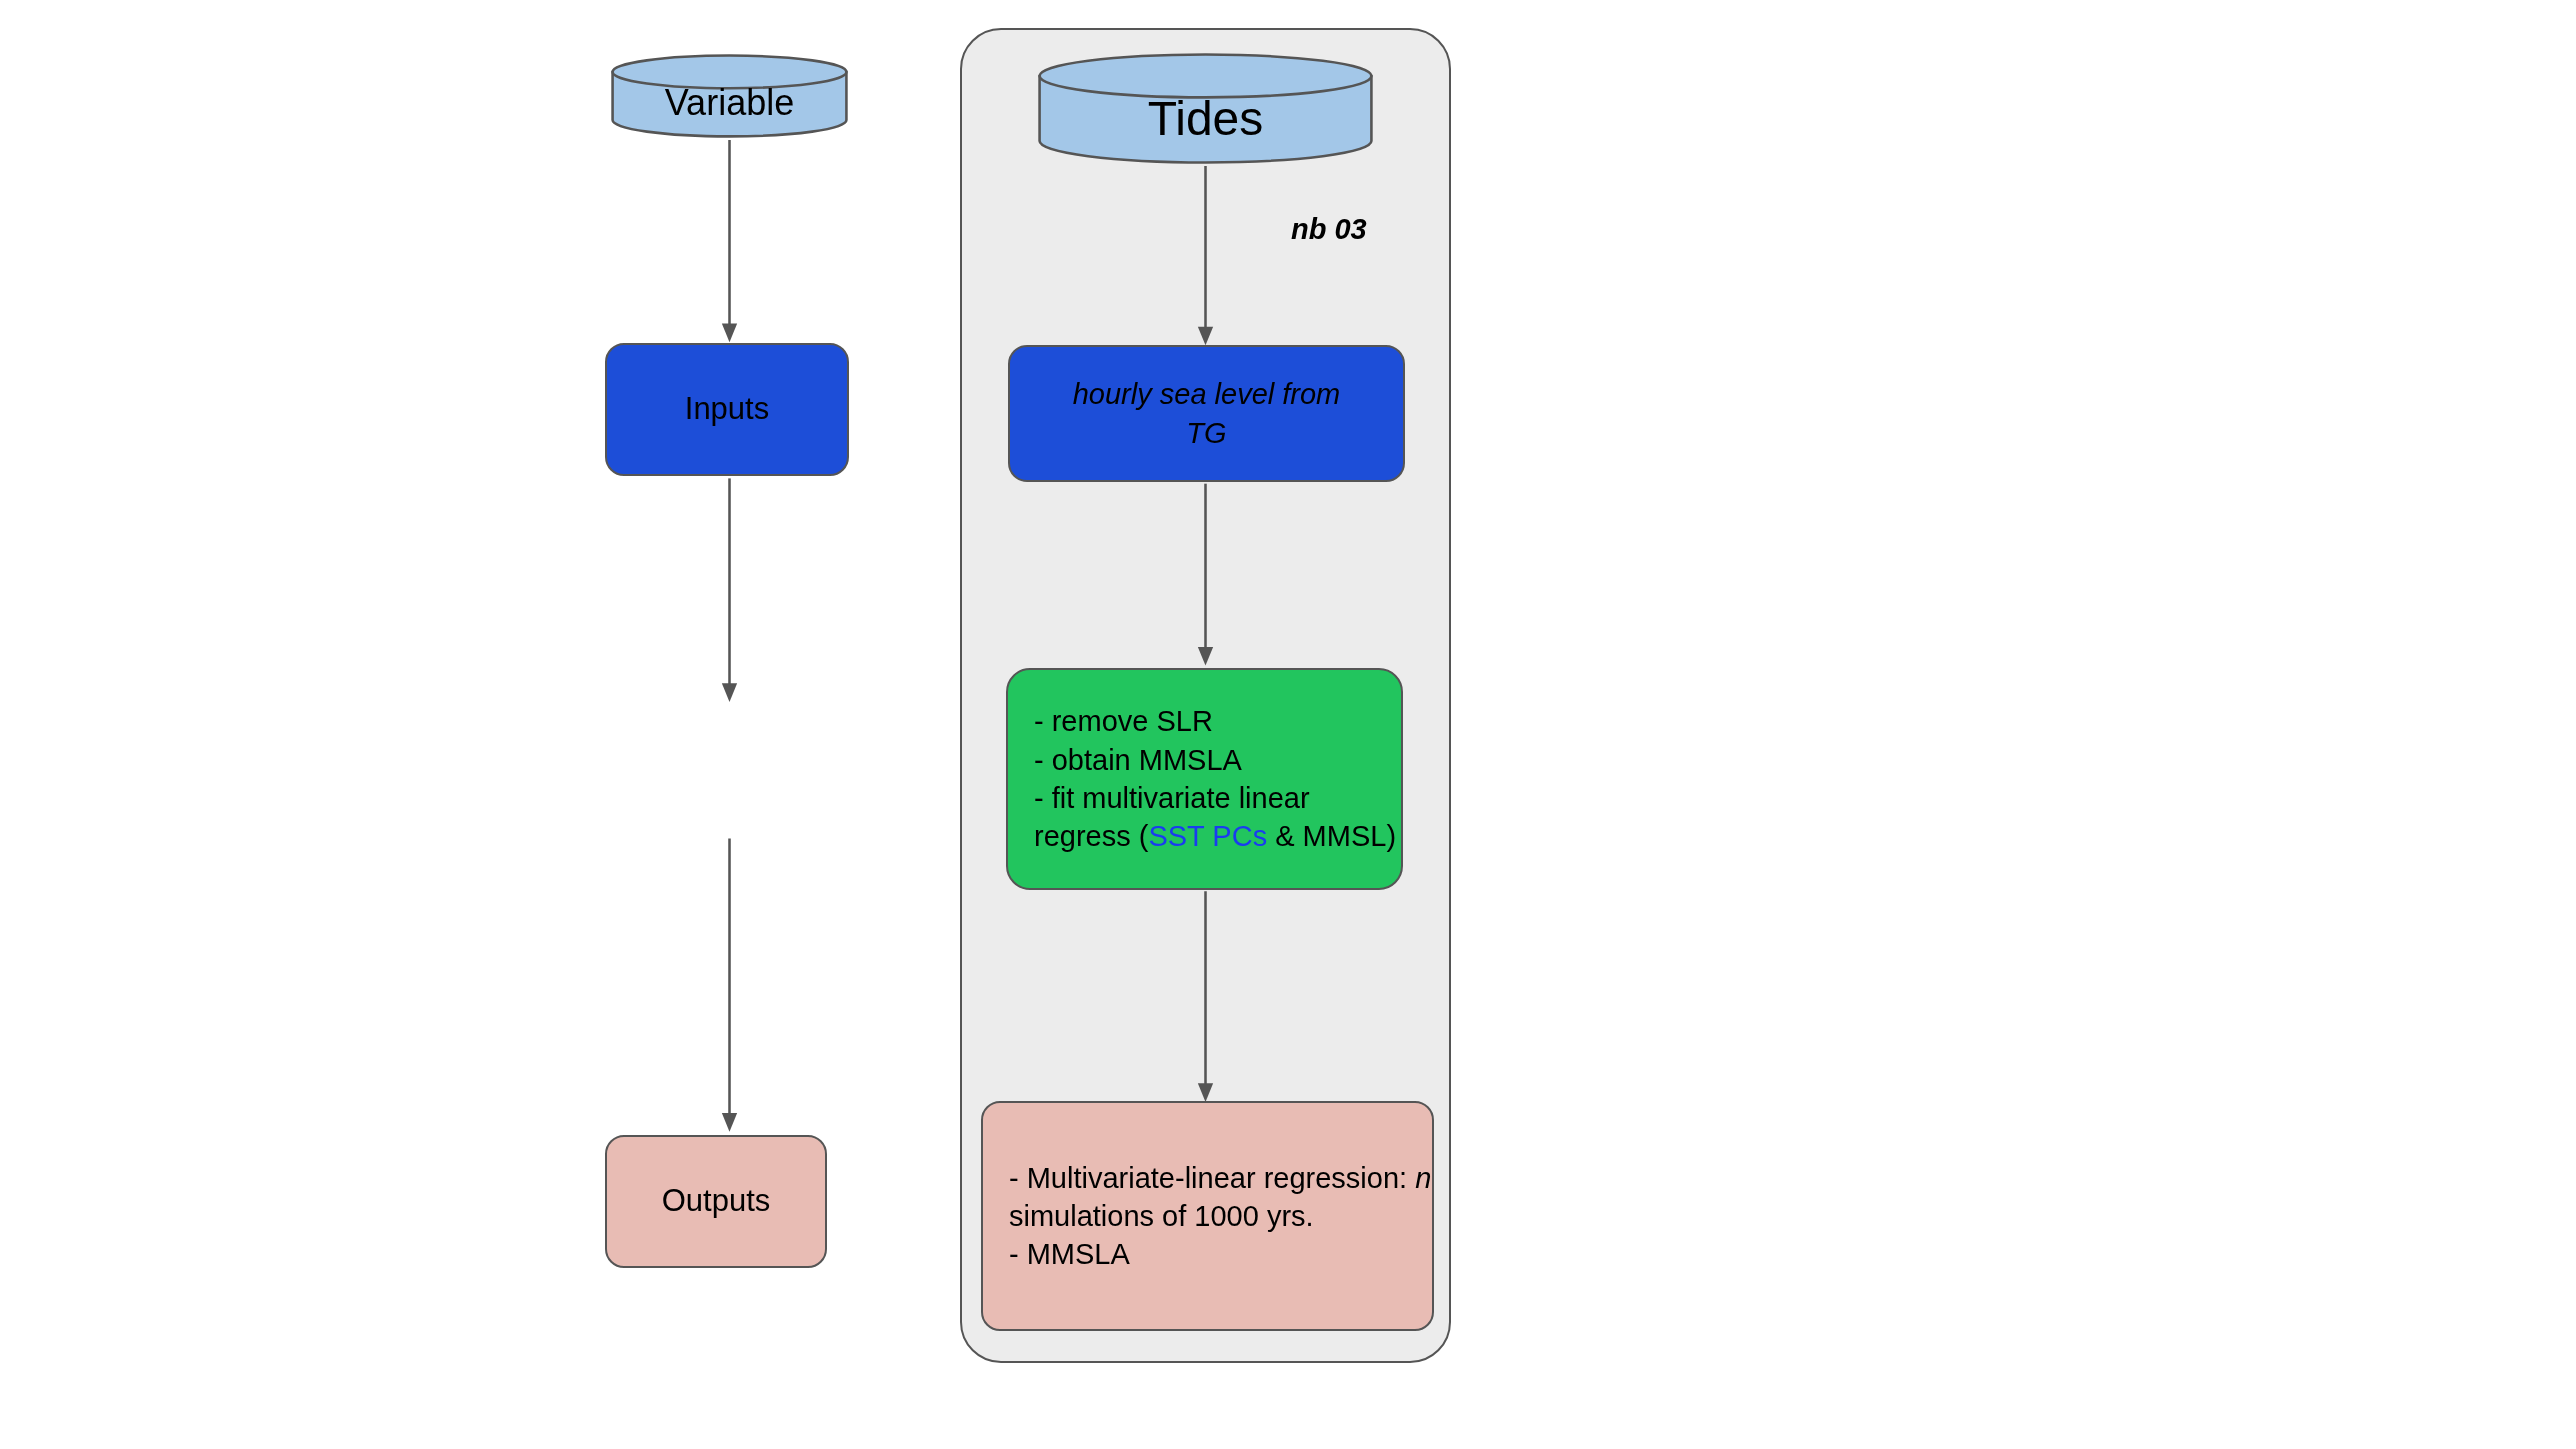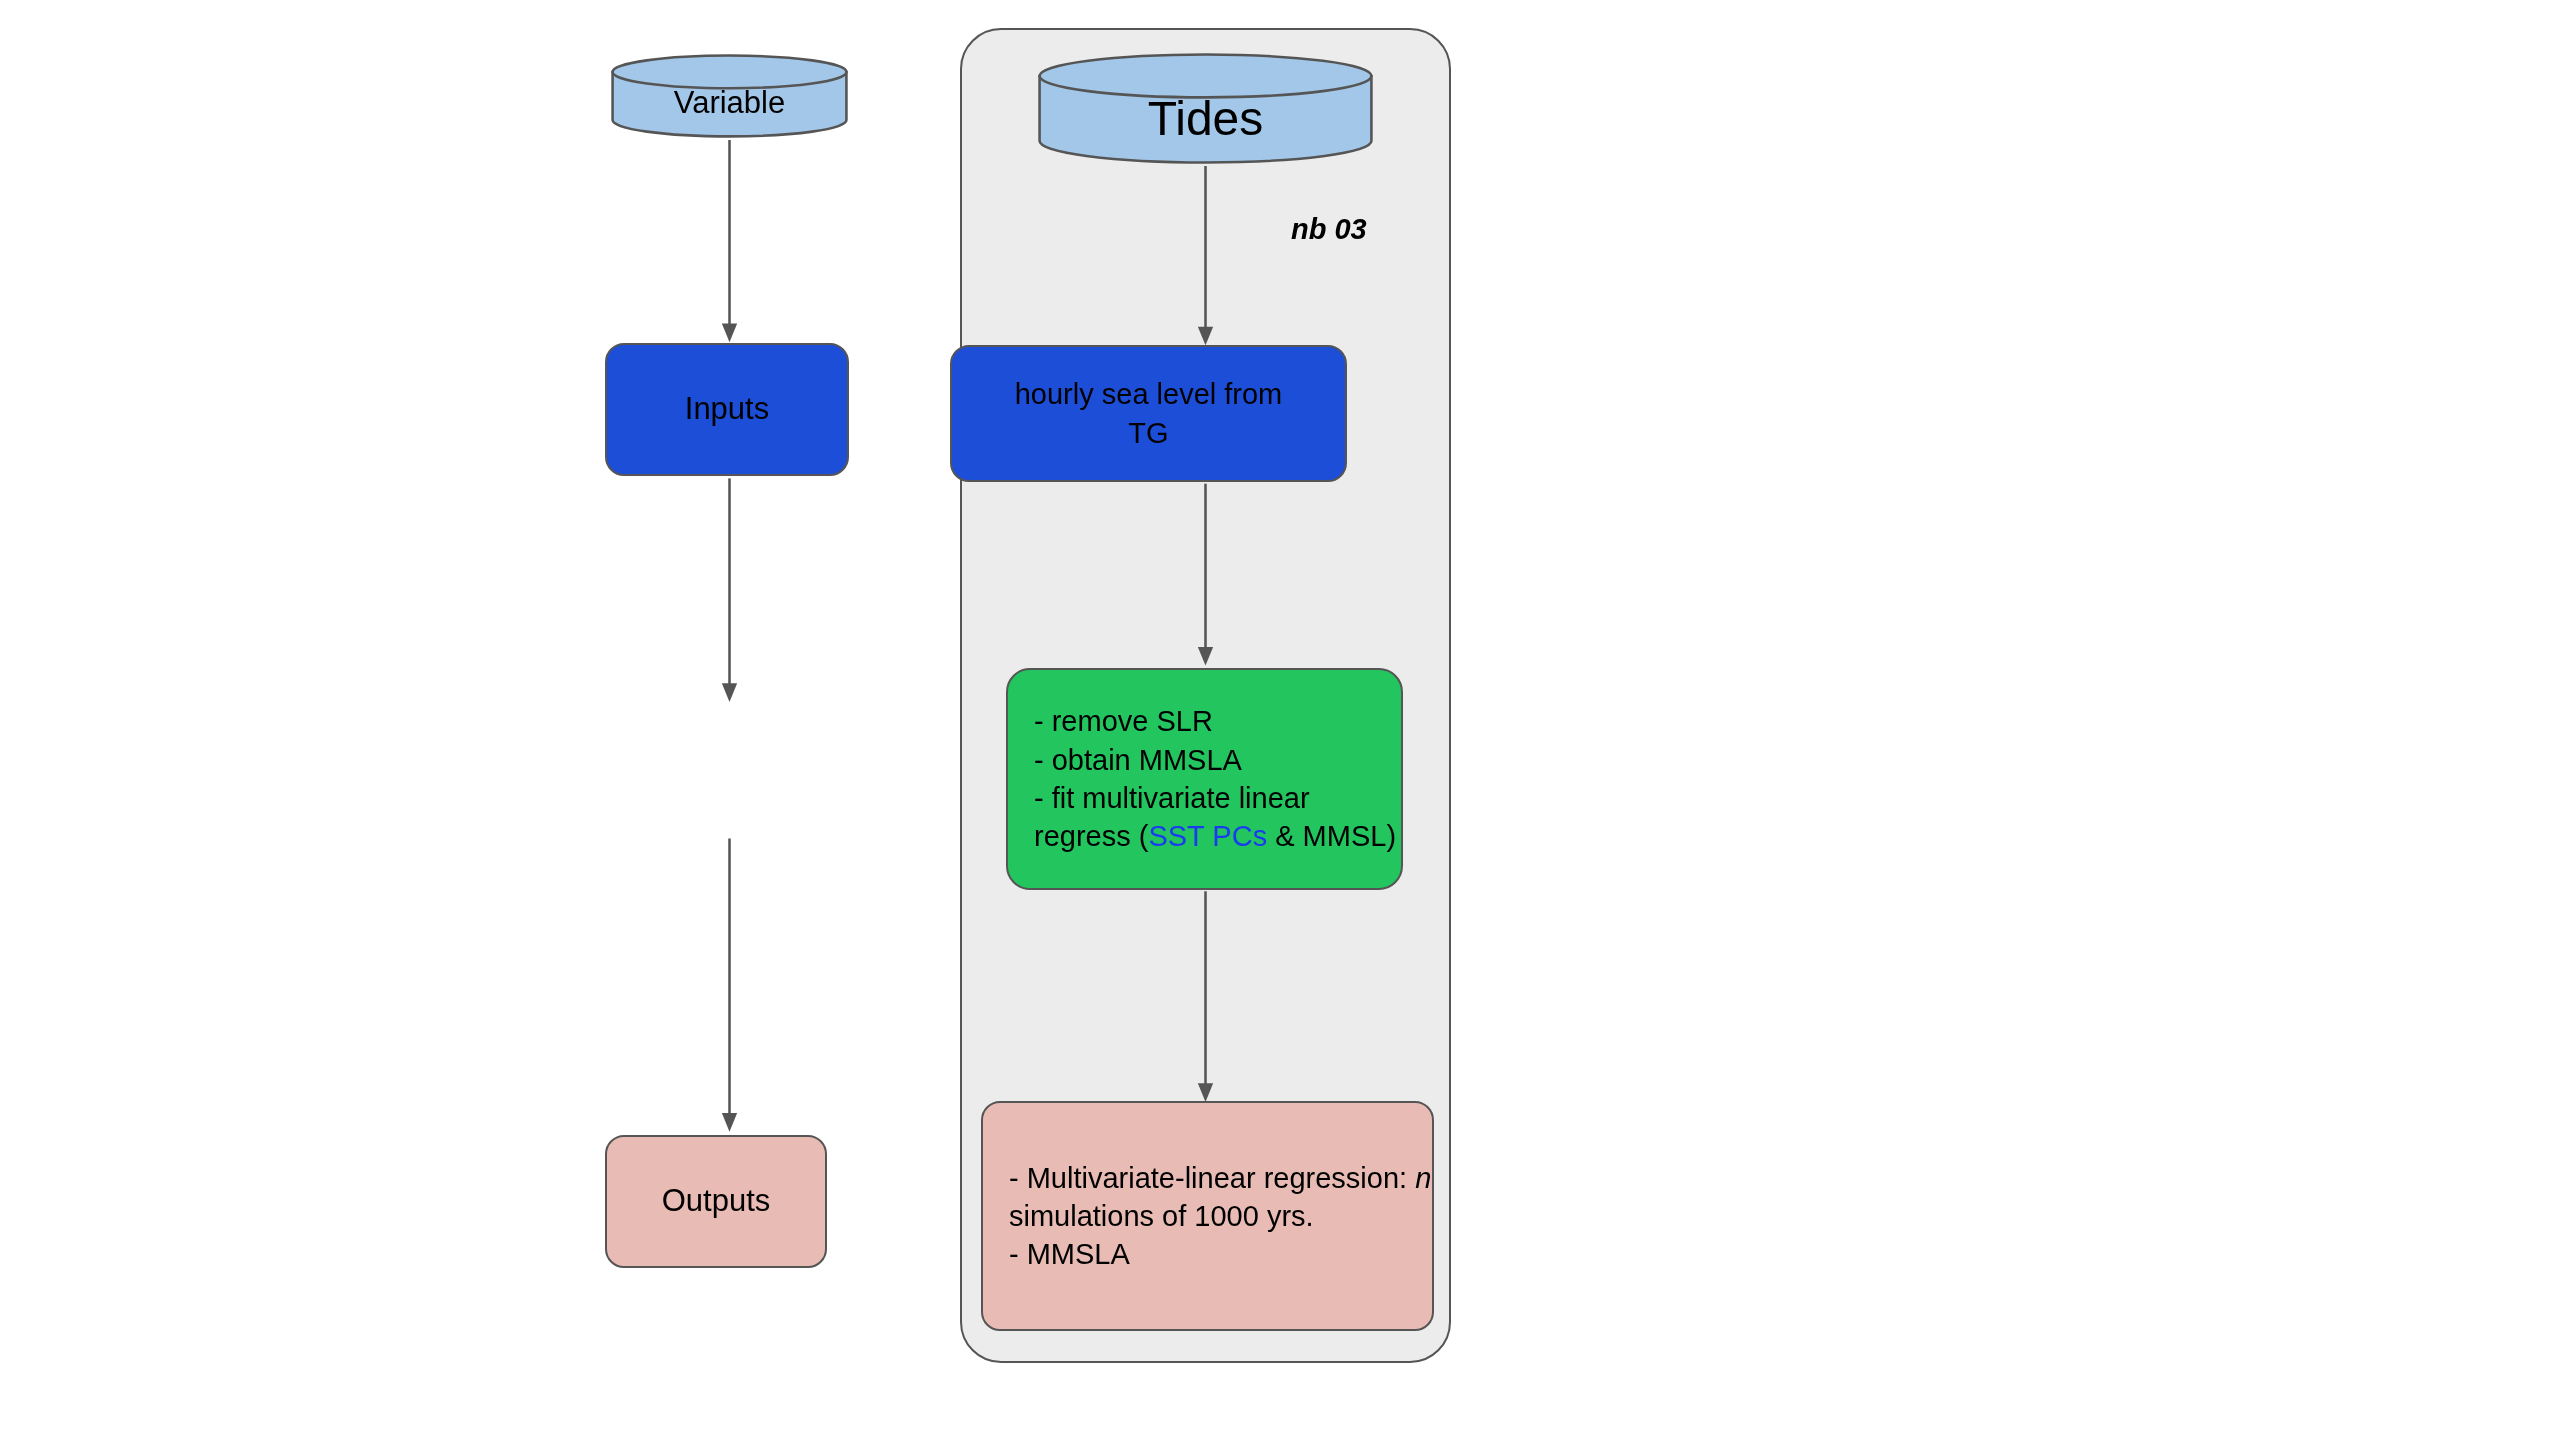--- a/index.html
+++ b/index.html
@@ -91,21 +91,21 @@
 </head>
 <body>
 
 <div id="stage">
 
   <div class="cyl" style="left:610px; top:53px; width:239px; height:86px;">
     <svg viewBox="0 0 278 100" preserveAspectRatio="none">
       <path d="M3,22 L3,78 A136,19 0 0 0 275,78 L275,22 Z" fill="#a3c7e8" stroke="#555555" stroke-width="3"></path>
       <ellipse cx="139" cy="22" rx="136" ry="19" fill="#a3c7e8" stroke="#555555" stroke-width="3"></ellipse>
     </svg>
-    <span class="cyl-label" style="font-size:31px; padding-top:13.7px;">Variable</span>
+    <span class="cyl-label" style="font-size:36px; padding-top:13.7px;">Variable</span>
   </div>
 
   <div class="arrow" style="left:721px; top:139px; width:17px; height:206px;">
     <svg width="17" height="206" viewBox="0 0 20 240">
       <line x1="10" y1="0" x2="10" y2="224" stroke="#555555" stroke-width="3"></line>
       <polygon points="10,238 1,216 19,216" fill="#555555"></polygon>
     </svg>
   </div>
 
   <div class="node legend-node center-text fill-yellow" style="left:605px; top:343px; width:244px; height:133px;">
@@ -143,21 +143,21 @@
 
   <div class="tag" style="left:1291px; top:213px; font-size:29px;">nb 03</div>
 
   <div class="arrow" style="left:1197px; top:165px; width:17px; height:183px;">
     <svg width="17" height="183" viewBox="0 0 20 213">
       <line x1="10" y1="0" x2="10" y2="197" stroke="#555555" stroke-width="3"></line>
       <polygon points="10,211 1,189 19,189" fill="#555555"></polygon>
     </svg>
   </div>
 
-  <div class="node flow-node center-text fill-yellow" style="left:950px; top:345px; width:397px; height:137px;">
+  <div class="node flow-node center-text fill-yellow" style="left:1008px; top:345px; width:397px; height:137px;font-style:italic;">
     <span class="txt">
       <span>hourly sea level from</span><br>
       <span>TG</span>
     </span>
   </div>
 
   <div class="arrow" style="left:1197px; top:483px; width:17px; height:185px;">
     <svg width="17" height="185" viewBox="0 0 20 216">
       <line x1="10" y1="0" x2="10" y2="200" stroke="#555555" stroke-width="3"></line>
       <polygon points="10,214 1,192 19,192" fill="#555555"></polygon>

